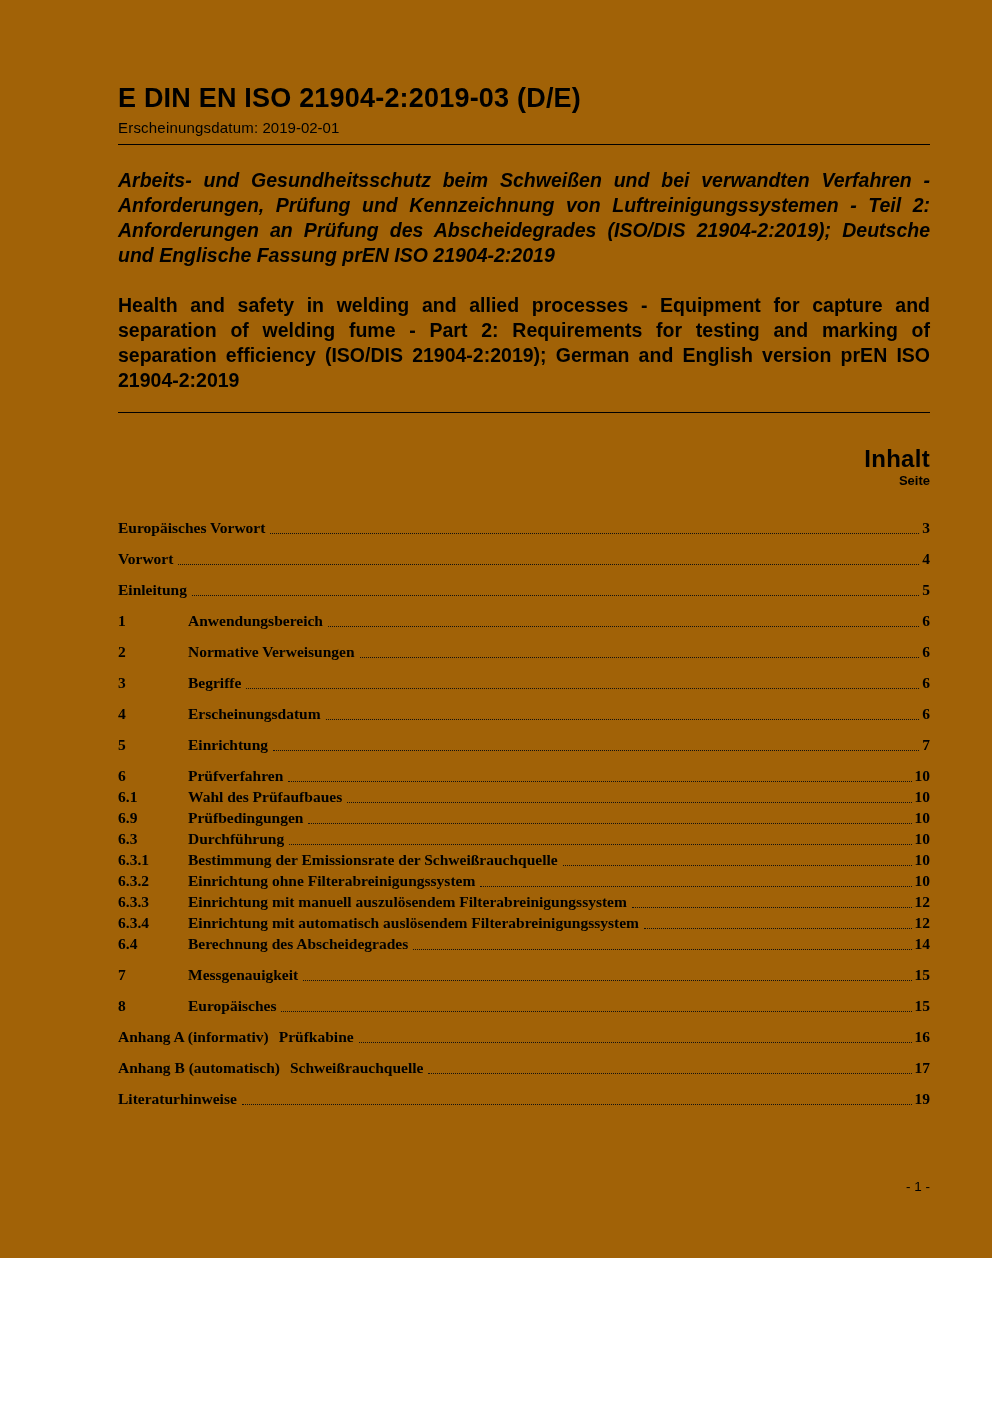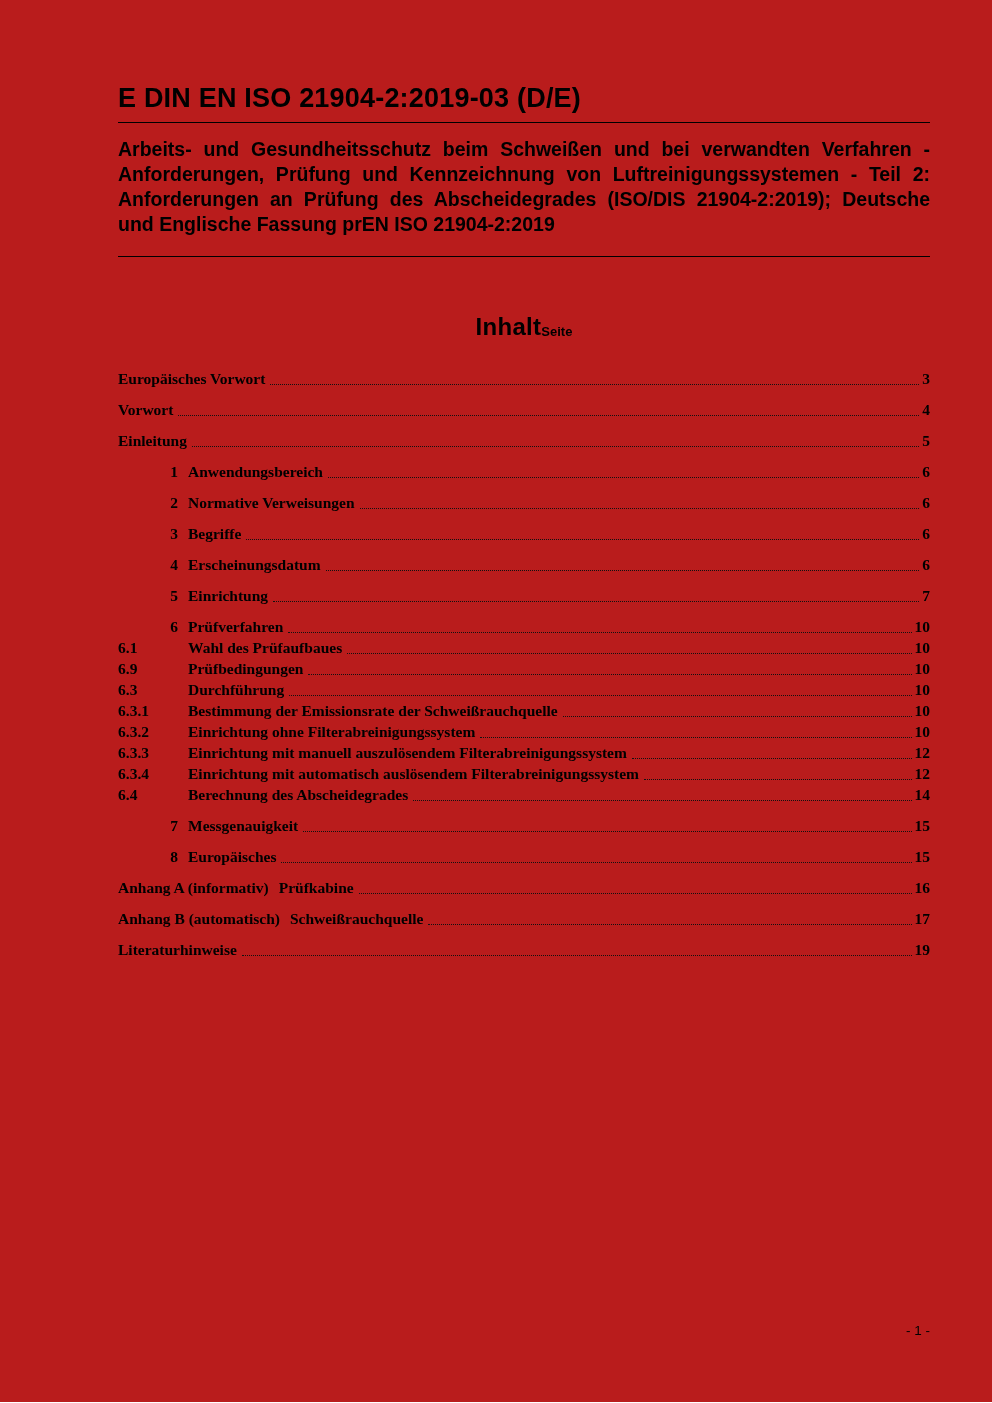--- a/index.html
+++ b/index.html
@@ -1,20 +1,20 @@
 <!DOCTYPE html>
 <html><head>
 <meta charset="utf-8">
 <style>
   html, body { margin: 0; padding: 0; background: #ffffff; }
   .page {
     position: relative;
     width: 992px;
-    height: 1402px;
-    background: #b91c1c;
+    height: 1258px;
+    background: #a16207;
     color: #000000;
     font-family: "Liberation Sans", sans-serif;
     overflow: hidden;
   }
   .content {
     position: absolute;
     left: 118px;
     width: 812px;
     top: 84px;
   }
@@ -34,28 +34,29 @@
     border: none;
     border-top: 1.6px solid #000;
     margin: 8px 0 0 0;
   }
   .title-block {
     font-size: 19.5px;
     font-weight: bold;
     line-height: 25px;
     text-align: justify;
   }
-  .title-de { margin-top: 14px; }
+  .title-de { margin-top: 23px; font-style: italic; }
   .title-en { margin-top: 25px; }
   .rule2 { margin-top: 13px; }
   .toc-header {
     display: flex;
-    justify-content: center;
+    justify-content: flex-end;
     align-items: flex-end;
-    margin-top: 56px;
+    margin-top: 32px;
+    flex-direction: column;
   }
   .toc-heading {
     font-size: 24px;
     font-weight: bold;
     letter-spacing: 0.3px;
   }
   .toc-page-label {
     font-size: 13px;
     font-weight: bold;
     padding-bottom: 2px;
@@ -64,21 +65,21 @@
     margin-top: 26px;
     font-family: "Liberation Serif", serif;
     font-weight: bold;
     font-size: 15.5px;
   }
   .toc-row {
     display: flex;
     align-items: flex-end;
     height: 21px;
   }
-  .toc-row.top { margin-top: 10px; text-align: right; }
+  .toc-row.top { margin-top: 10px; }
   .toc-num {
     min-width: 60px;
     padding-right: 10px;
     white-space: nowrap;
   }
   .toc-label { white-space: nowrap; }
   .toc-leader {
     flex: 1;
     min-width: 16px;
     border-bottom: 1.6px dotted #111;
@@ -94,25 +95,30 @@
   }
 </style>
 </head>
 <body>
 
 <div class="page">
   <div class="content">
 
     <h1 class="doc-title">E DIN EN ISO 21904-2:2019-03 (D/E)</h1>
 
+    <div class="pub-date">
+      <span class="lbl">Erscheinungsdatum:</span>
+      <span>2019-02-01</span>
+    </div>
 
     <hr class="rule">
 
     <p class="title-block title-de">Arbeits- und Gesundheitsschutz beim Schweißen und bei verwandten Verfahren - Anforderungen, Prüfung und Kennzeichnung von Luftreinigungssystemen - Teil 2: Anforderungen an Prüfung des Abscheidegrades (ISO/DIS 21904-2:2019); Deutsche und Englische Fassung prEN ISO 21904-2:2019</p>
 
+    <p class="title-block title-en">Health and safety in welding and allied processes - Equipment for capture and separation of welding fume - Part 2: Requirements for testing and marking of separation efficiency (ISO/DIS 21904-2:2019); German and English version prEN ISO 21904-2:2019</p>
 
     <hr class="rule rule2">
 
     <div class="toc-header">
       <span class="toc-heading">Inhalt</span>
       <span class="toc-page-label">Seite</span>
     </div>
 
     <div class="toc-list">
   <div class="toc-row top">

